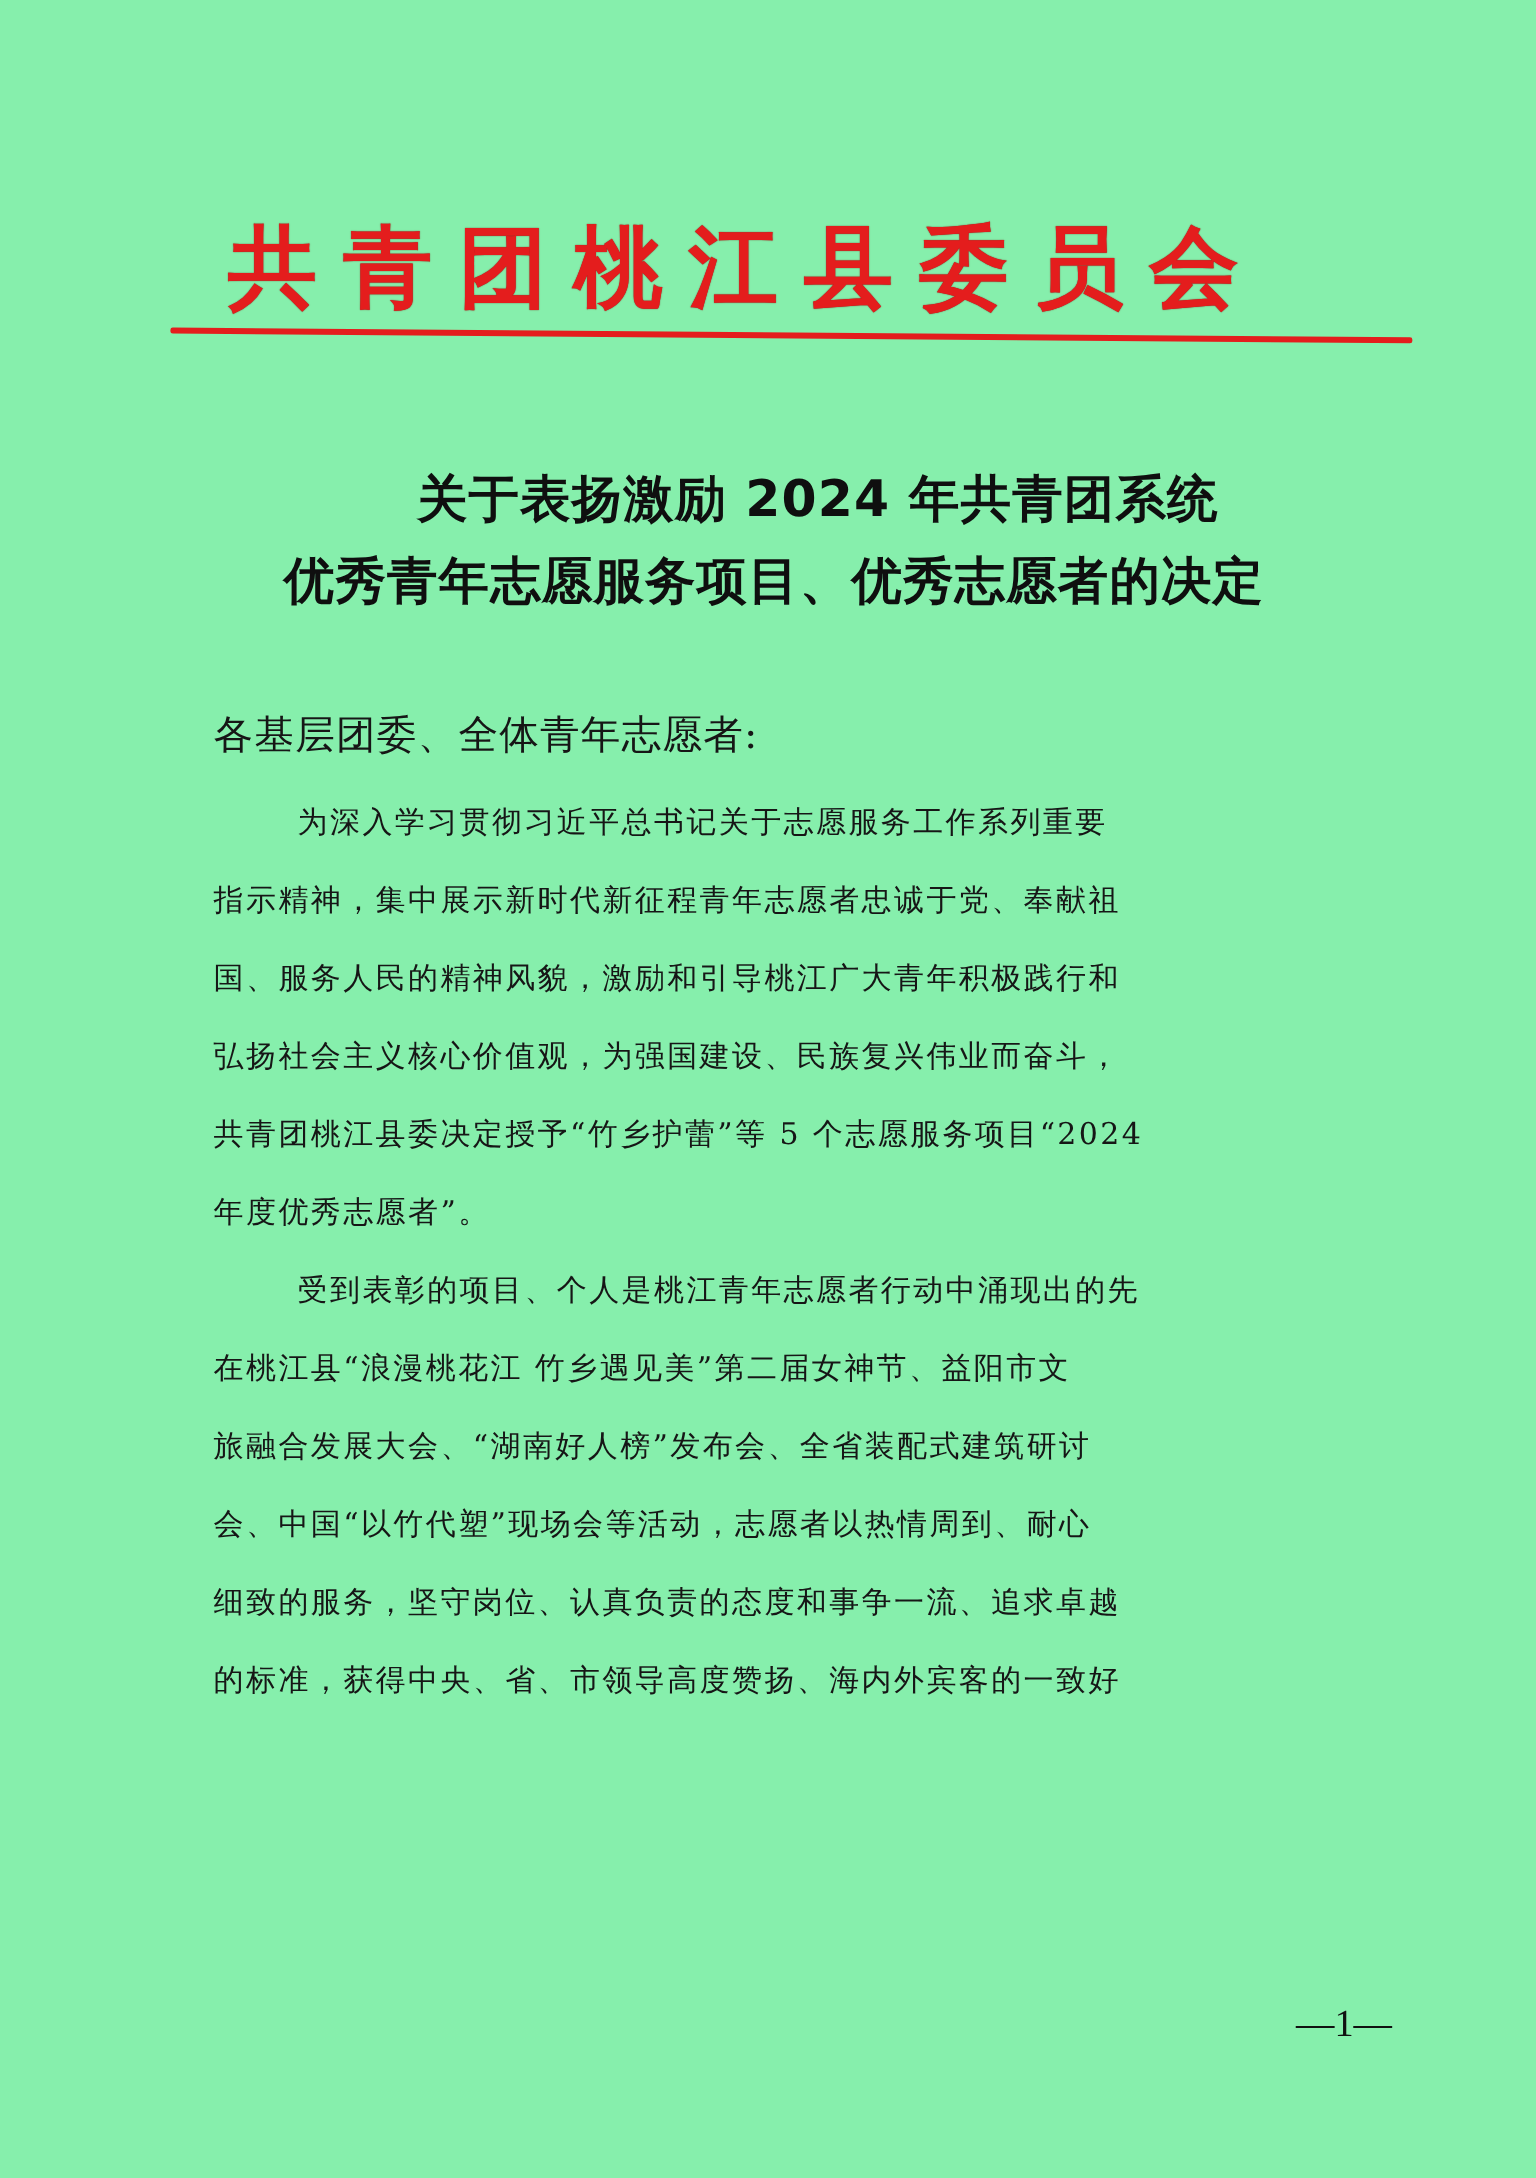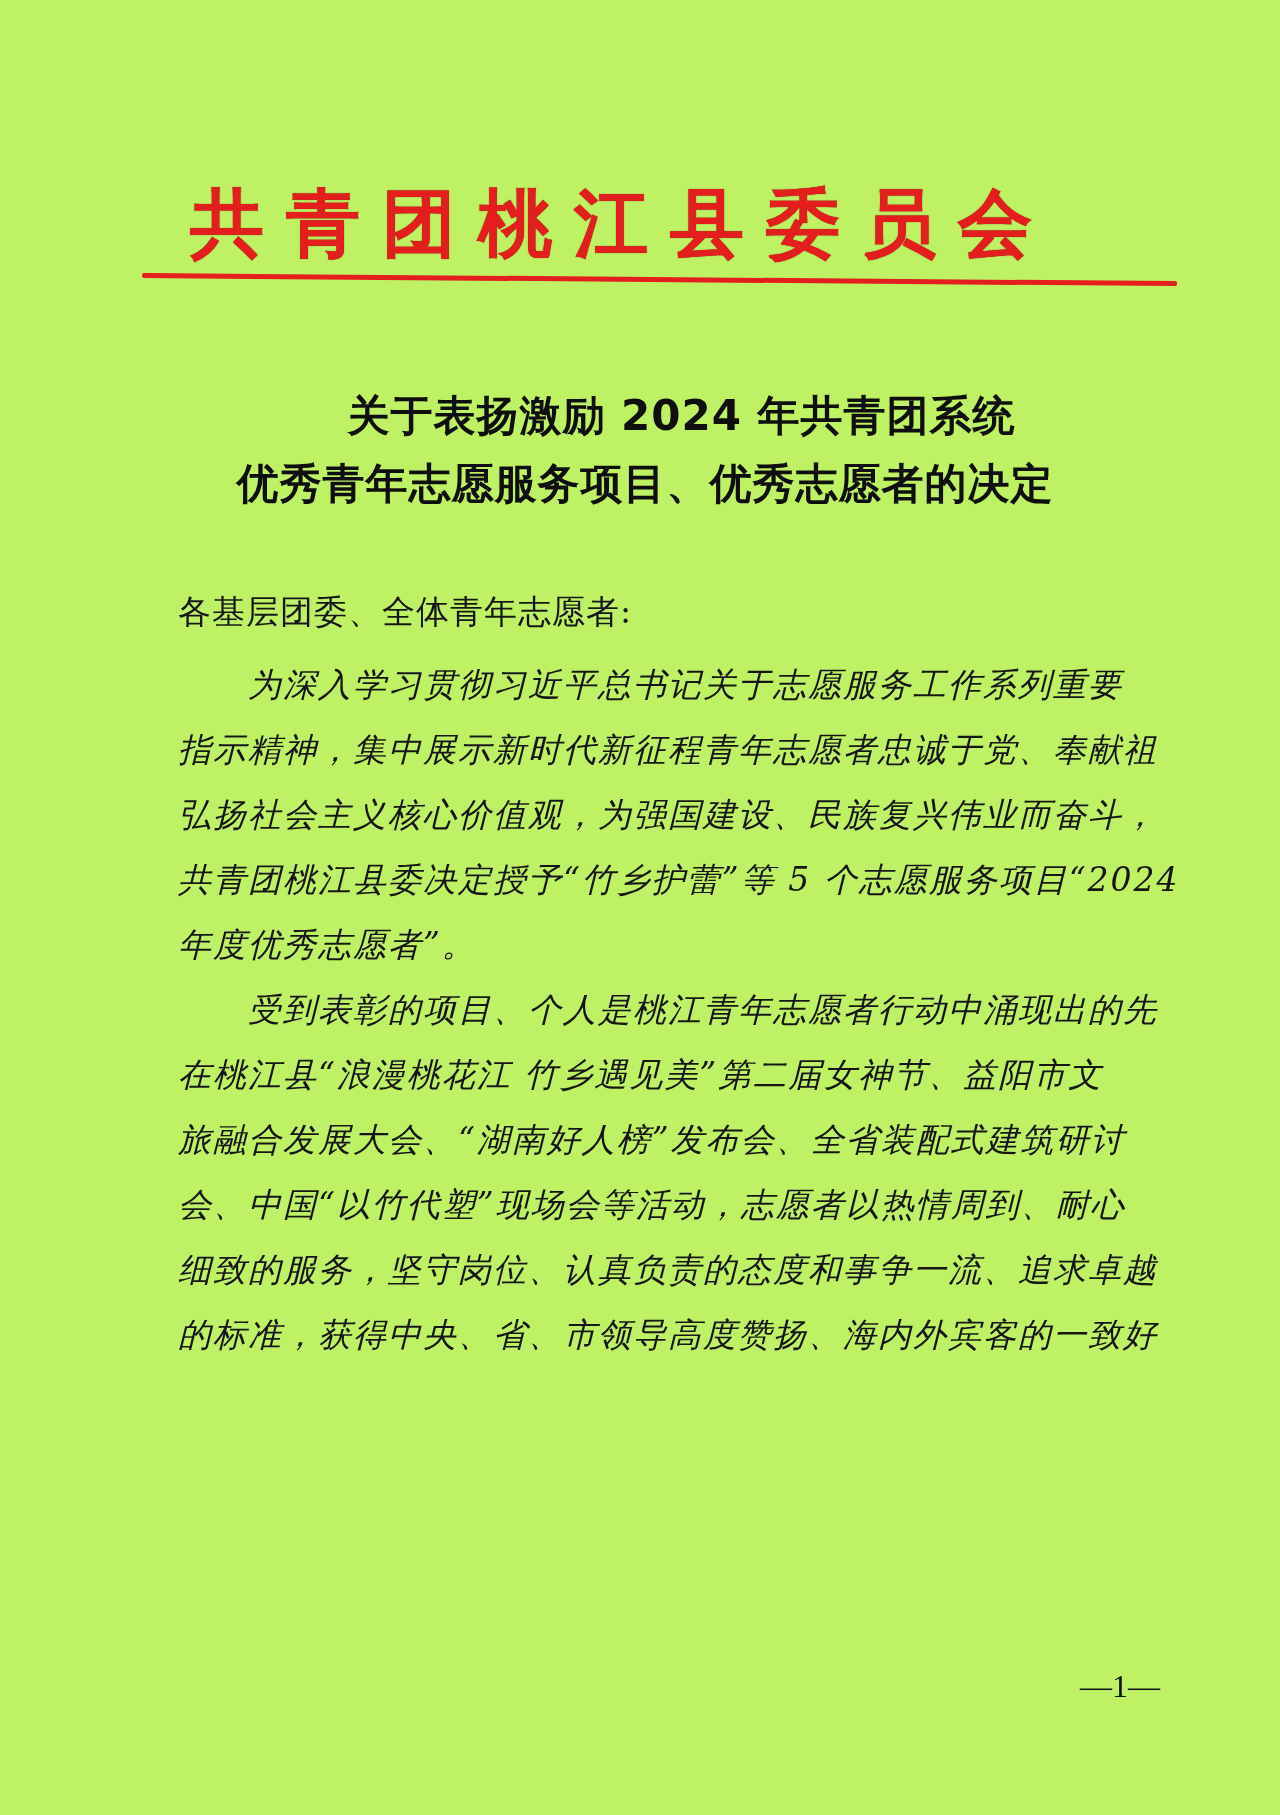--- a/index.html
+++ b/index.html
@@ -1,21 +1,21 @@
 <!DOCTYPE html>
 <html><head>
 <meta charset="utf-8">
 <style>
   html, body { margin: 0; padding: 0; background: #ffffff; }
   body {
     width: 1280px; height: 1815px; position: relative; overflow: hidden;
     font-family: "DejaVu Serif", "Liberation Serif", serif;
     color: #161616;
   }
-  .page { position: absolute; inset: 0; background: #bef264; }
+  .page { position: absolute; inset: 0; background: #86efac; }
   .org-header {
     position: absolute; left: 190px; top: 178px; width: 940px;
     font-family: "DejaVu Serif", serif; font-weight: bold;
     font-size: 74px; line-height: 90px; color: #e41d1d;
     letter-spacing: 22px; white-space: nowrap;
     text-shadow: 0 0 1px #7a0c0c;
   }
   .red-rule {
     position: absolute; left: 142px; top: 273px; width: 1035px; height: 5px;
     background: #e41d1d; transform: rotate(0.45deg); transform-origin: left center;
@@ -28,23 +28,22 @@
   }
   .doc-title .line { display: block; }
   .doc-title .line1 { padding-left: 40px; margin-left: 43px; }
   .doc-title .line2 { padding-left: 10px; }
   .salutation {
     position: absolute; left: 178px; top: 588px;
     font-size: 33px; line-height: 48px; letter-spacing: 1px; text-align: center;
   }
   .body-text {
     position: absolute; left: 178px; top: 652px; width: 978px;
-    font-size: 33px; line-height: 65px; letter-spacing: 2px;
+    font-size: 25px; line-height: 65px; letter-spacing: 2px;
     text-align: justify;
-    font-style: italic;
   }
   .body-text .row { display: block; white-space: nowrap; }
   .body-text .indent { padding-left: 70px; }
   .page-number {
     position: absolute; left: 1080px; top: 1668px;
     font-family: "Liberation Serif", serif; font-size: 32px; color: #111;
   }
 </style>
 </head>
 <body>
@@ -57,20 +56,21 @@
   <div class="doc-title">
     <span class="line line1">关于表扬激励 2024 年共青团系统</span>
     <span class="line line2">优秀青年志愿服务项目、优秀志愿者的决定</span>
   </div>
 
   <div class="salutation">各基层团委、全体青年志愿者:</div>
 
   <div class="body-text">
     <span class="row indent">为深入学习贯彻习近平总书记关于志愿服务工作系列重要</span>
     <span class="row">指示精神，集中展示新时代新征程青年志愿者忠诚于党、奉献祖</span>
+    <span class="row">国、服务人民的精神风貌，激励和引导桃江广大青年积极践行和</span>
     <span class="row">弘扬社会主义核心价值观，为强国建设、民族复兴伟业而奋斗，</span>
     <span class="row">共青团桃江县委决定授予“竹乡护蕾”等 5 个志愿服务项目“2024</span>
     <span class="row">年度优秀志愿者”。</span>
     <span class="row indent">受到表彰的项目、个人是桃江青年志愿者行动中涌现出的先</span>
     <span class="row">在桃江县“浪漫桃花江 竹乡遇见美”第二届女神节、益阳市文</span>
     <span class="row">旅融合发展大会、“湖南好人榜”发布会、全省装配式建筑研讨</span>
     <span class="row">会、中国“以竹代塑”现场会等活动，志愿者以热情周到、耐心</span>
     <span class="row">细致的服务，坚守岗位、认真负责的态度和事争一流、追求卓越</span>
     <span class="row">的标准，获得中央、省、市领导高度赞扬、海内外宾客的一致好</span>
   </div>

